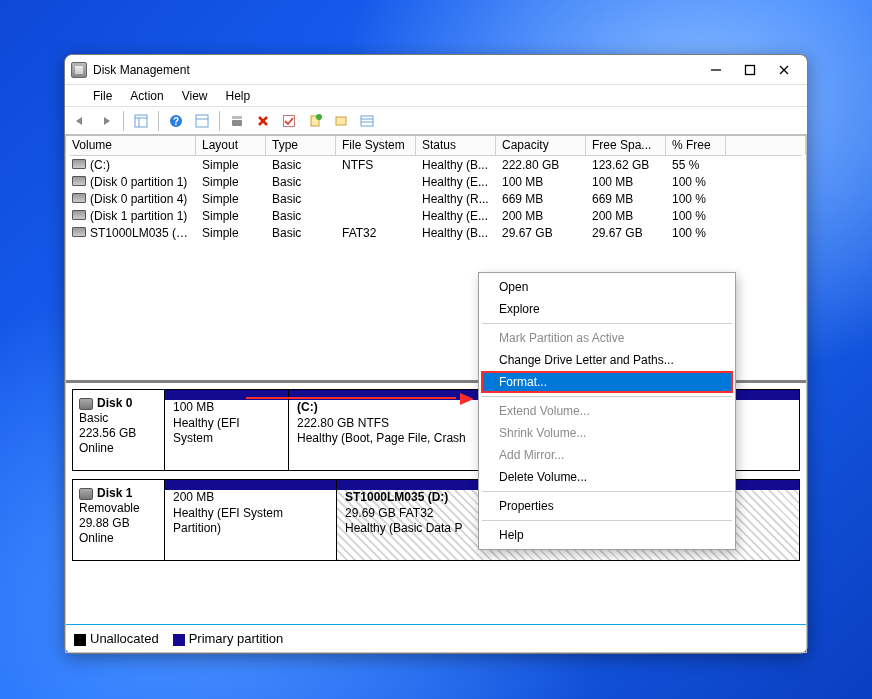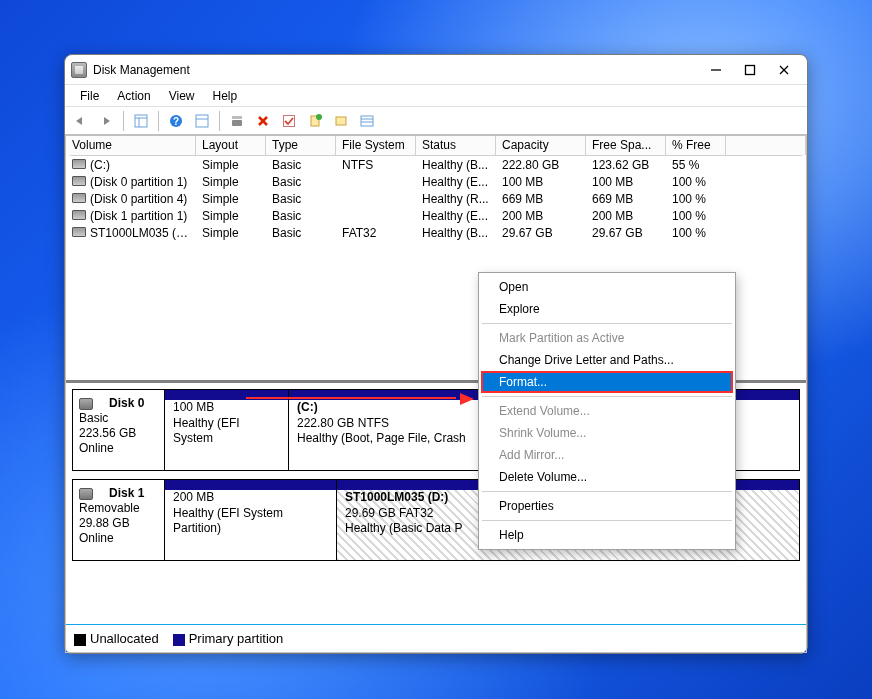--- a/index.html
+++ b/index.html
@@ -52,21 +52,21 @@
   .titlebar .title { flex:1; font-size: 12px; }
   .winbtn {
     width: 34px; height: 22px;
     display: flex; align-items: center; justify-content: center;
     font-size: 12px;
   }
   .menubar {
     height: 22px;
     display: flex;
     align-items: center;
-    padding: 0 7px;
+    padding: 0 20px;
     gap: 2px;
     border-bottom: 1px solid #e0e0e0;
   }
   .menuitem { padding: 2px 8px; }
   .toolbar {
     height: 28px;
     display: flex;
     align-items: center;
     padding: 0 4px;
     gap: 4px;
@@ -159,21 +159,21 @@
     width: 94px;
     padding: 6px;
     border: 1px solid #000;
     border-right: none;
     display: flex;
     flex-direction: column;
     font-size: 12px;
     line-height: 1.25;
   }
   .disk-label .hdr {
-    font-weight: bold; display:flex; align-items:center; gap:16px;
+    font-weight: bold; display:flex; align-items:center; gap:4px;
   }
   .disk-label .hdicon {
     display:inline-block; width:14px; height:12px;
     background:linear-gradient(#aaa,#777);
     border:1px solid #555; border-radius:2px;
   }
   .part-row {
     flex:1;
     display:flex;
     background:#fff;

